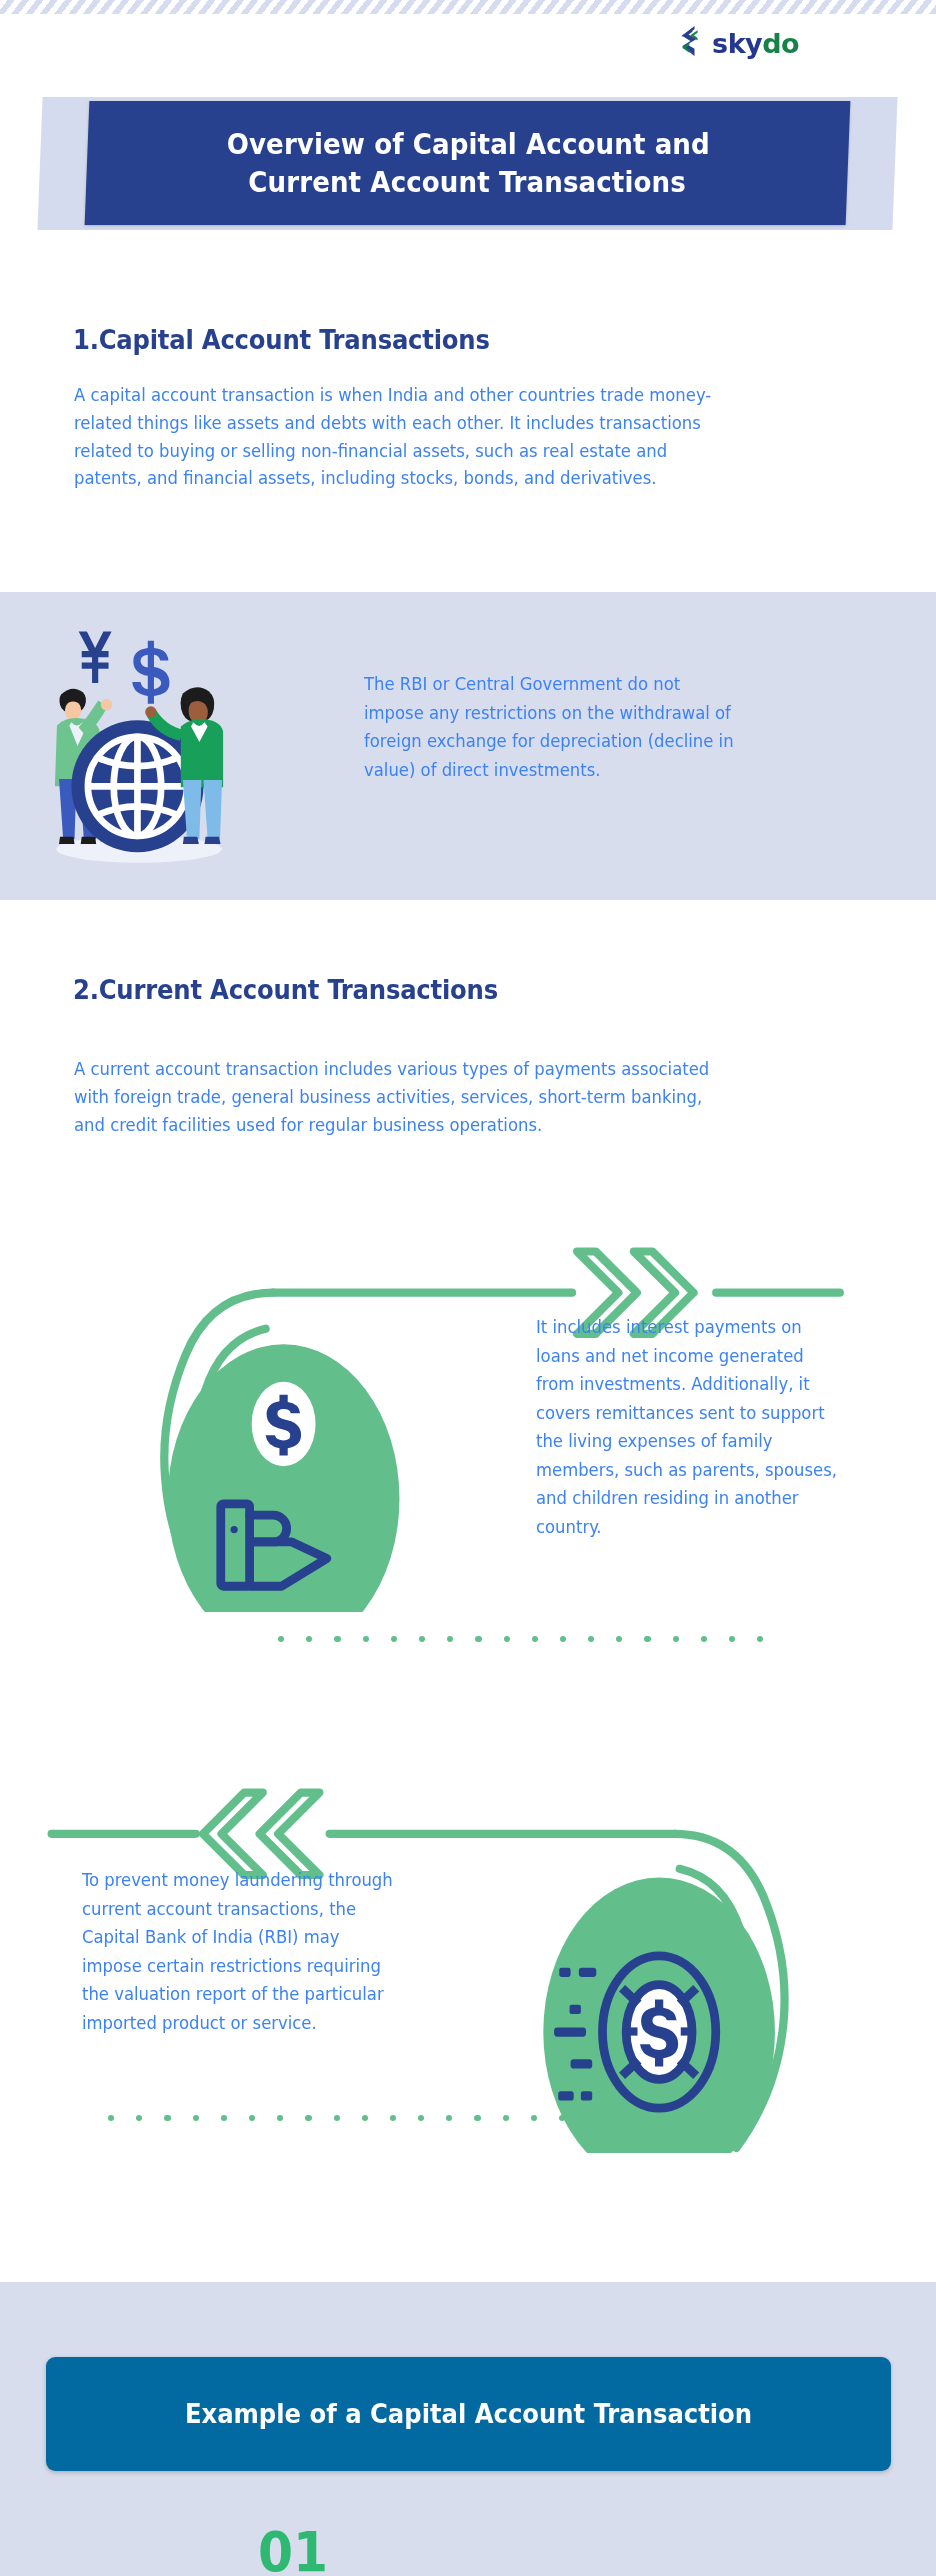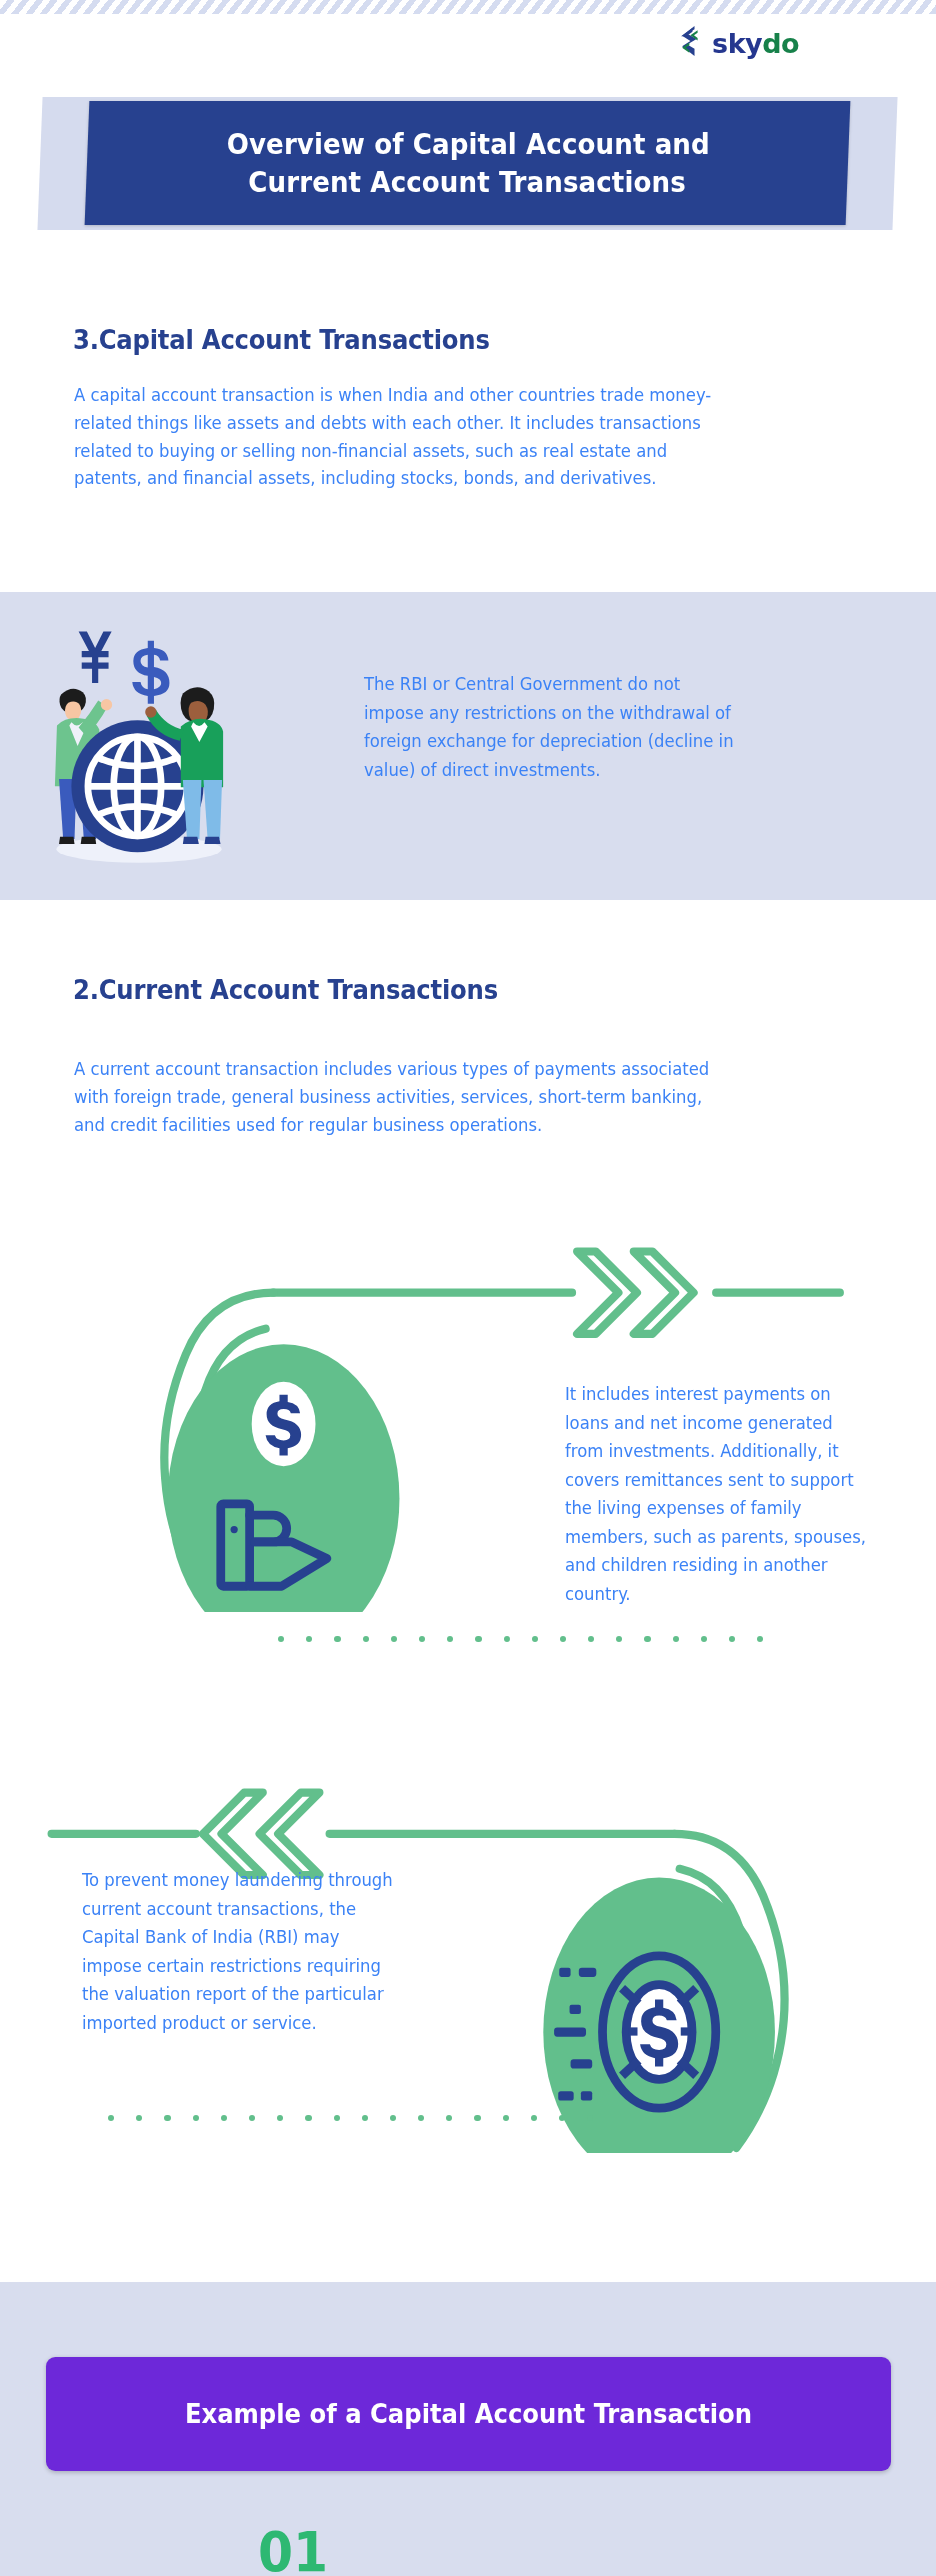--- a/index.html
+++ b/index.html
@@ -82,21 +82,21 @@
   
   .green-block{ position:absolute; }
 
   
   .dot-row{ position:absolute; height:6.2px; display:flex; gap:22px; }
   .dot-row i{ width:6.2px; height:6.2px; border-radius:50%; background:#62bf8c; display:block; }
 
   
   .example-plate{
     position:absolute; left:46px; top:2357px; width:845px; height:114px;
-    background:#6d28d9; border-radius:9.3px;
+    background:#0369a1; border-radius:9.3px;
     display:flex; flex-direction:column; align-items:center; justify-content:center;
     box-shadow:0 1.5px 4.1px rgba(0,0,0,.2);
   }
   .example-plate .line{
     color:#fff; font-weight:700; font-size:27px; line-height:1.34;
     text-align:center;
     font-family:"DejaVu Sans Condensed","Liberation Sans", sans-serif;
   }
   .hex-num{
     position:absolute; font-weight:700; font-size:56px; line-height:1;
@@ -121,21 +121,21 @@
 </div>
 
 <div class="title-banner-wrap">
   <div class="title-backing"></div>
   <div class="title-plate">
     <div class="line">Overview of Capital Account and</div>
     <div class="line">Current Account Transactions</div>
   </div>
 </div>
 
-<div class="section-head" style="left:73px; top:325px; width:721px;">3.Capital Account Transactions</div>
+<div class="section-head" style="left:73px; top:325px; width:721px;">1.Capital Account Transactions</div>
 <div class="body-copy" style="left:74px; top:381px; width:665px;">A capital account transaction is when India and other countries trade money-related things like assets and debts with each other. It includes transactions related to buying or selling non-financial assets, such as real estate and patents, and financial assets, including stocks, bonds, and derivatives.</div>
 
 <div class="pale-band" style="top:592px; height:308px;"></div>
 
 <svg class="illus-people" viewBox="0 0 430 500">
   <ellipse cx="215" cy="452" rx="160" ry="26" fill="#eef1fa"></ellipse>
 
   <g fill="#27418f">
     <path d="M98 30 L114 30 L130 62 L146 30 L162 30 L142 68 L156 68 L156 80 L136 80 L136 90 L156 90 L156 102 L136 102 L136 130 L124 130 L124 102 L104 102 L104 90 L124 90 L124 80 L104 80 L104 68 L118 68 Z"></path>
   </g>
@@ -208,21 +208,21 @@
     <path d="M432 378 h16 v14 q22 3 24 22 h-18 q-2 -8 -14 -8 q-12 0 -12 9 q0 8 14 11 q32 6 32 30 q0 22 -26 26 v14 h-16 v-14 q-24 -4 -27 -25 h18 q3 10 17 10 q13 0 13 -10 q0 -9 -16 -12 q-30 -6 -30 -29 q0 -21 25 -25 Z"></path>
   </g>
   <g fill="none" stroke="#27418f" stroke-width="17" stroke-linejoin="round" stroke-linecap="round">
     <rect x="318" y="590" width="56" height="160" rx="5"></rect>
     <path d="M374 612 h46 a26 26 0 0 1 0 52 h-36"></path>
     <path d="M384 664 h72 l68 32 -88 54 h-62"></path>
   </g>
   <circle cx="344" cy="640" r="7" fill="#27418f"></circle>
 </svg>
 
-<div class="body-copy" style="left:536px; top:1380px; width:304px; line-height:1.56;margin-left:29px;">It includes interest payments on loans and net income generated from investments. Additionally, it covers remittances sent to support the living expenses of family members, such as parents, spouses, and children residing in another country.</div>
+<div class="body-copy" style="left:536px; top:1313px; width:304px; line-height:1.56;">It includes interest payments on loans and net income generated from investments. Additionally, it covers remittances sent to support the living expenses of family members, such as parents, spouses, and children residing in another country.</div>
 
 <div class="dot-row" style="left:278px; top:1636px;">
   <i></i>
     <i></i>
     <i></i>
     <i></i>
     <i></i>
     <i></i>
     <i></i>
     <i></i>

